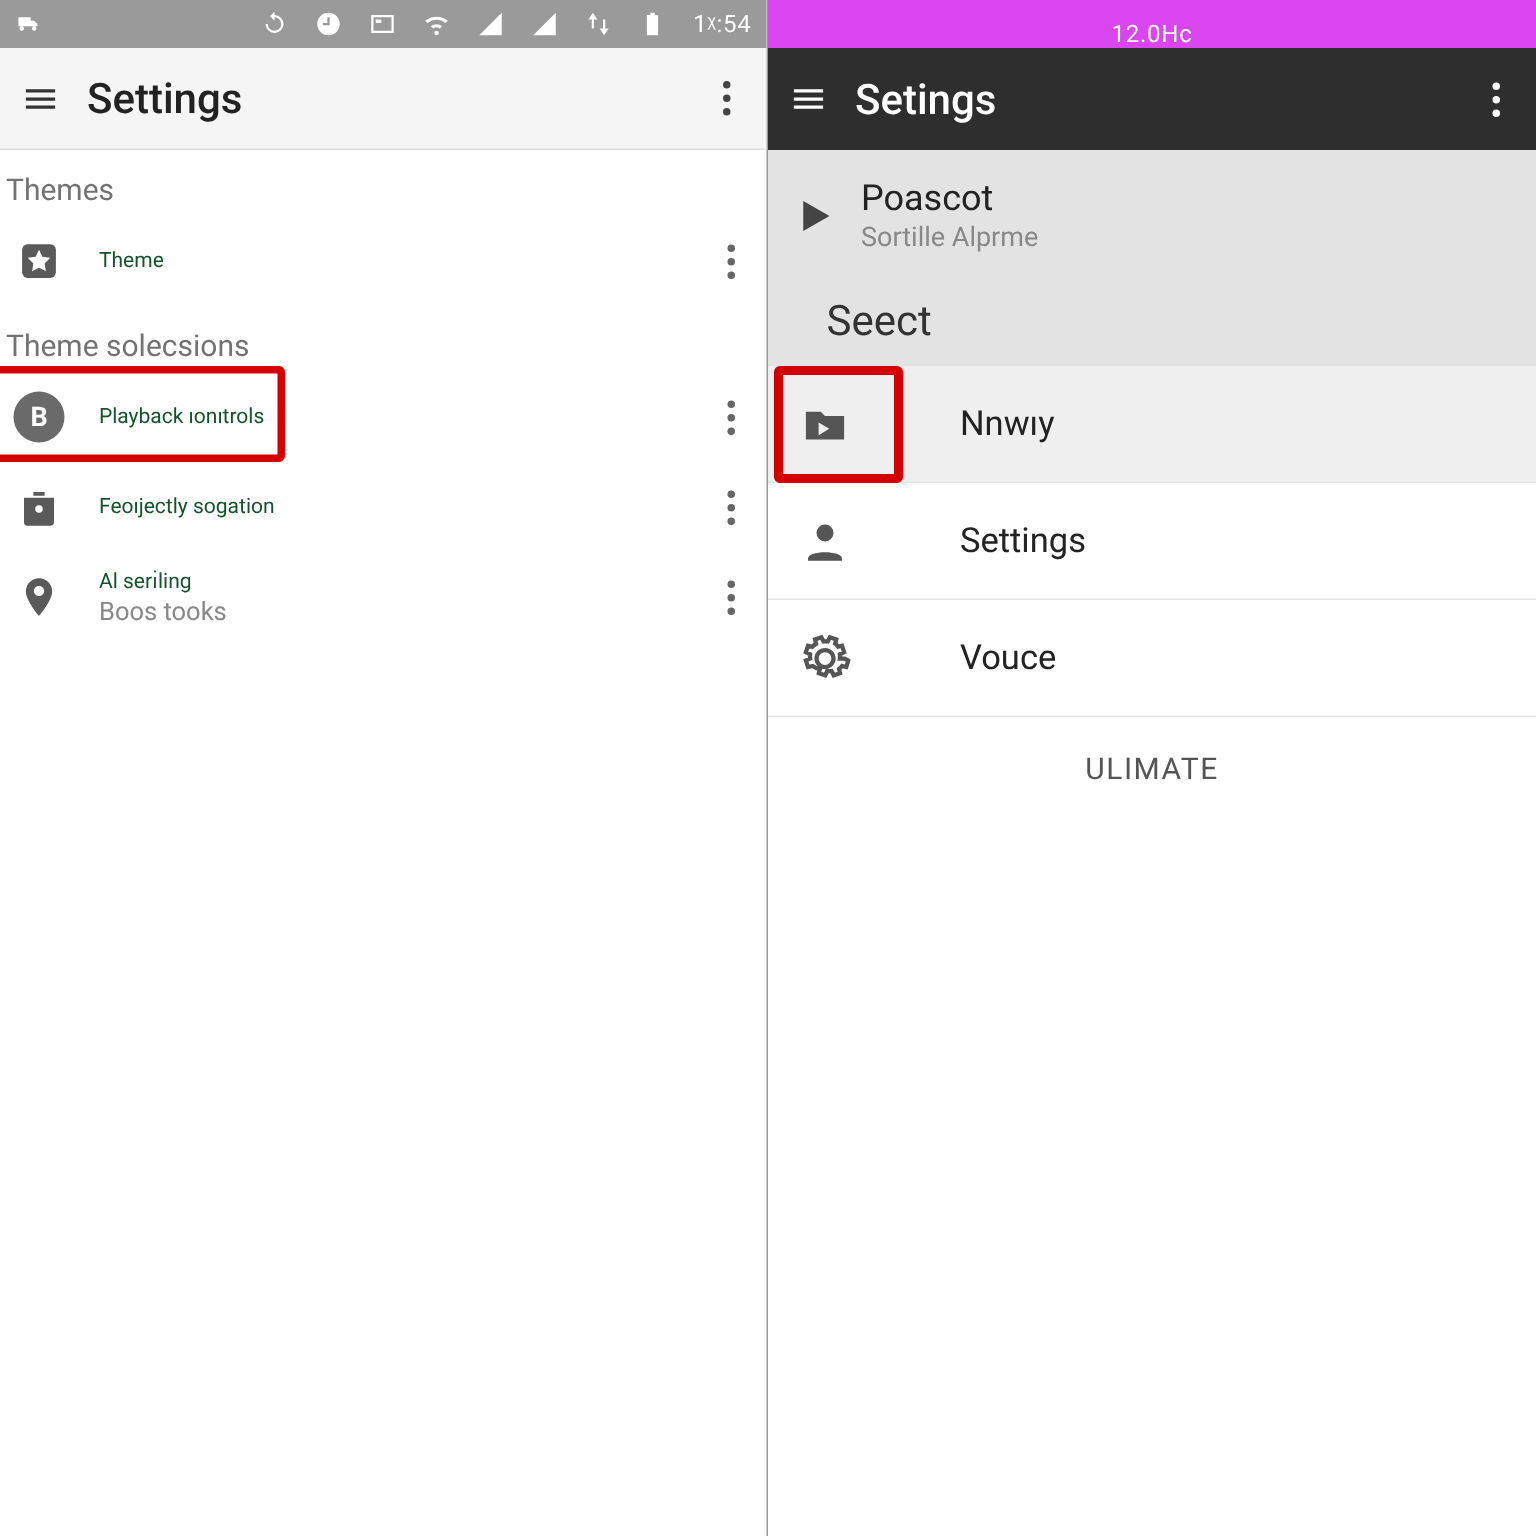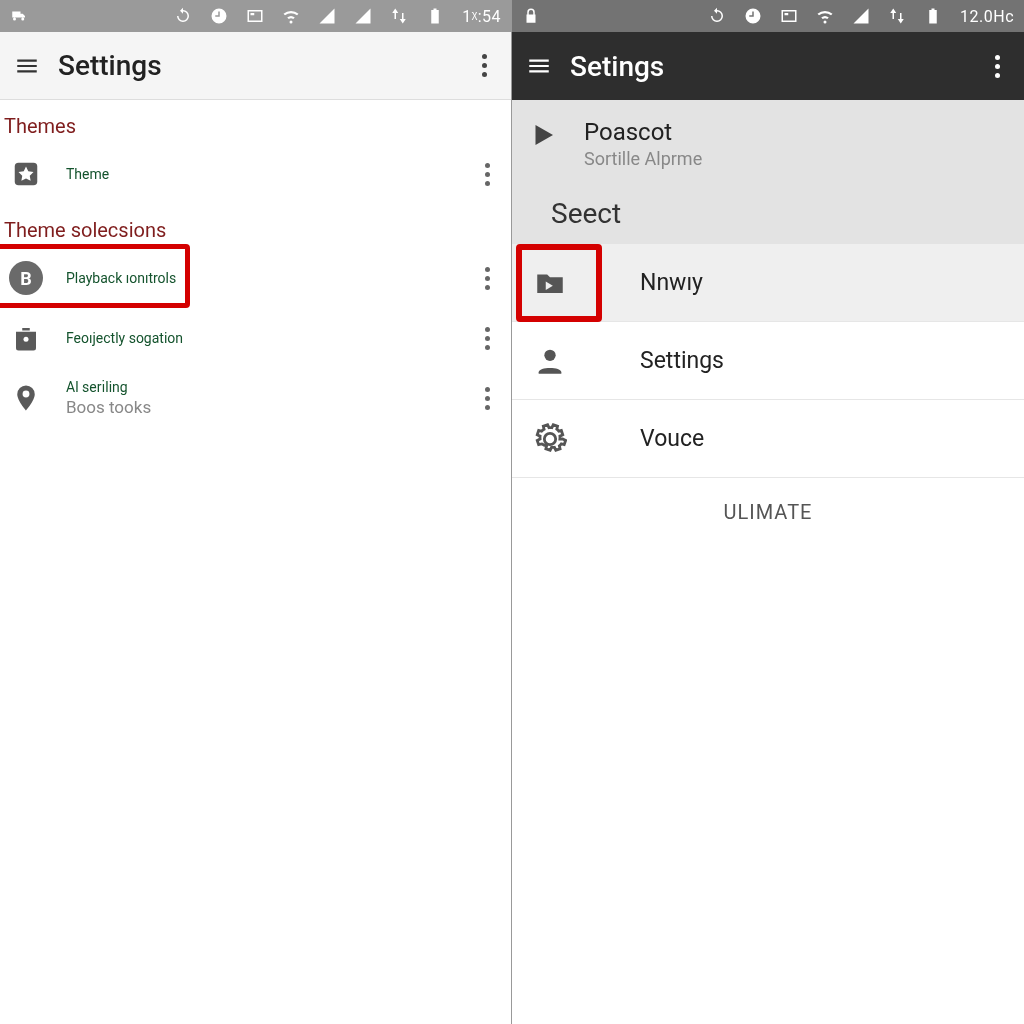--- a/index.html
+++ b/index.html
@@ -4,21 +4,21 @@
 <style>
   * { margin: 0; padding: 0; box-sizing: border-box; }
   html, body { width: 1024px; height: 1024px; font-family: Roboto, Arial, sans-serif; background: #fff; color: #222; }
   .container { display: flex; width: 1024px; height: 1024px; }
   .pane { width: 512px; height: 1024px; position: relative; background: #fff; overflow: hidden; }
   .pane-left { border-right: 1px solid #999; }
 
   
   .statusbar { height: 32px; display: flex; align-items: center; justify-content: flex-end; padding: 0 10px; color: #fff; font-size: 16px; gap: 18px; }
   .statusbar.light { background: #9a9a9a; }
-  .statusbar.dark  { background: #737373; }
+  .statusbar.dark  { background: #d946ef; flex-direction: column; }
   .status-left { margin-right: auto; display:flex; align-items:center; gap:4px; }
   .status-ico { width: 18px; height: 18px; display:inline-flex; align-items:center; justify-content:center; }
   .status-ico svg { width: 100%; height: 100%; fill: #fff; }
   .status-txt { font-size: 16px; letter-spacing: 0.5px; }
 
   
   .appbar { height: 68px; display:flex; align-items:center; padding: 0 12px; }
   .appbar.light { background: #f5f5f5; color:#222; border-bottom:1px solid #ddd; }
   .appbar.dark  { background: #2e2e2e; color:#fff; }
   .hamburger { width: 30px; height: 30px; margin-right: 16px; display:flex; align-items:center; justify-content:center; cursor:pointer; }
@@ -26,37 +26,37 @@
   .appbar.light .hamburger svg { fill:#333; }
   .appbar.dark  .hamburger svg { fill:#fff; }
   .appbar-title { font-size: 28px; font-weight: 500; flex: 1; }
   .overflow { width: 30px; height: 30px; display:flex; align-items:center; justify-content:center; cursor:pointer; }
   .dots { display:flex; flex-direction:column; gap:4px; }
   .dots span { width:5px; height:5px; border-radius:50%; }
   .appbar.light .dots span { background:#444; }
   .appbar.dark  .dots span { background:#fff; }
 
   
-  .section-label { font-size: 20px; color:#7f1d1d; padding: 14px 6px 6px 4px; }
+  .section-label { font-size: 20px; color:#737373; padding: 14px 6px 6px 4px; }
   .row { display:flex; align-items:center; min-height: 60px; padding: 4px 6px 4px 8px; position:relative; }
   .row .ico { width: 36px; height:36px; margin-right: 22px; display:flex; align-items:center; justify-content:center; }
   .row .ico svg { width: 30px; height:30px; fill:#5a5a5a; }
   .row .lbl { font-size: 14px; color:#14532d; }
   .row .sub { font-size: 17px; color:#888; margin-top:2px; }
   .row .txtcol { display:flex; flex-direction:column; flex:1; }
   .row .ovf { margin-left:auto; padding-right:6px; }
   .row .ovf .dots span { background:#666; }
 
   .circle-b { width:34px; height:34px; border-radius:50%; background:#6a6a6a; color:#fff; font-weight:700; font-size:18px; display:flex; align-items:center; justify-content:center; }
 
   .highlight-box { position:absolute; border: 5px solid #d40000; border-radius:4px; pointer-events:none; }
 
   
   .now-playing { background:#e3e3e3; padding: 18px 14px 14px 14px; display:flex; flex-direction:column; }
-  .np-row { display:flex; gap:24px; }
+  .np-row { display:flex; align-items:center; gap:14px; }
   .np-play { width:34px; height:34px; display:flex; align-items:center; justify-content:center; }
   .np-play svg { width:30px; height:30px; fill:#444; }
   .np-title { font-size: 24px; color:#222; }
   .np-sub { font-size: 18px; color:#888; margin-top:2px; }
   .np-section { font-size: 28px; color:#333; margin-top: 28px; margin-left: 25px; }
 
   .r-row { display:flex; align-items:center; min-height: 78px; padding: 0 14px; border-bottom:1px solid #e6e6e6; position:relative;gap:32px; }
   .r-row.selected { background:#efefef; }
   .r-row .r-ico { width:48px; height:48px; margin-right: 34px; display:flex; align-items:center; justify-content:center; }
   .r-row .r-ico svg { width:34px; height:34px; fill:#555; }

